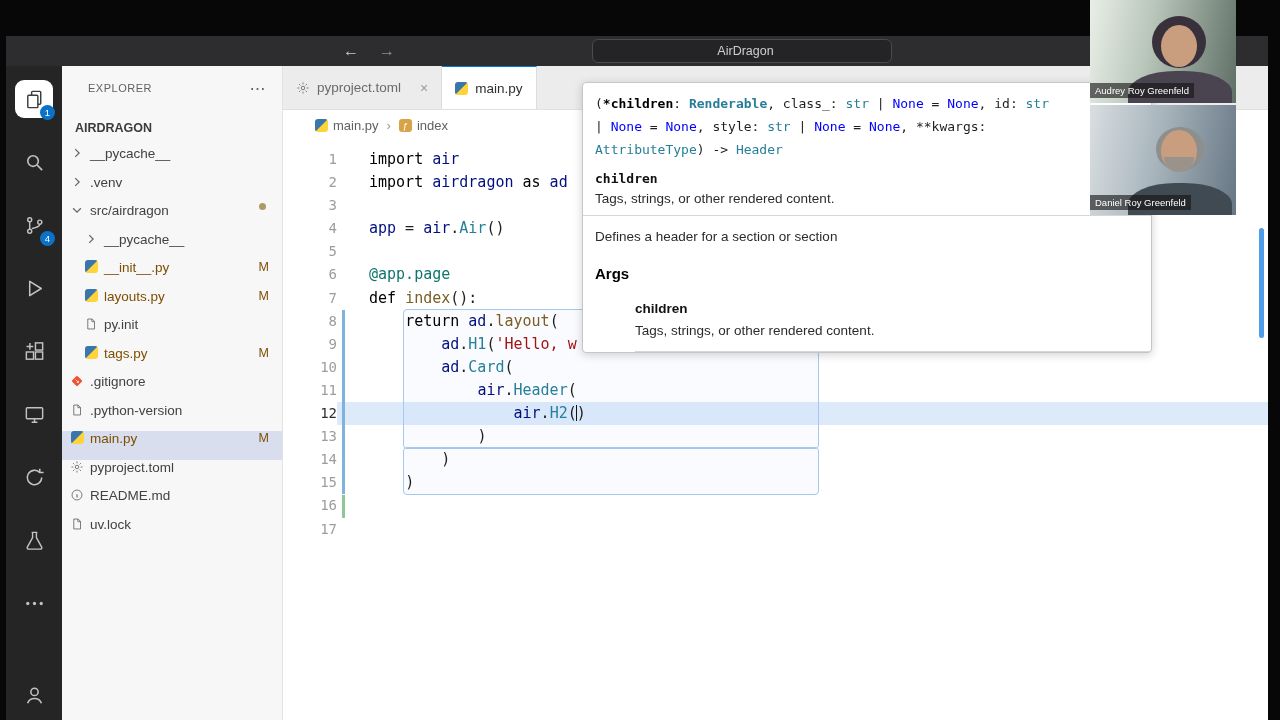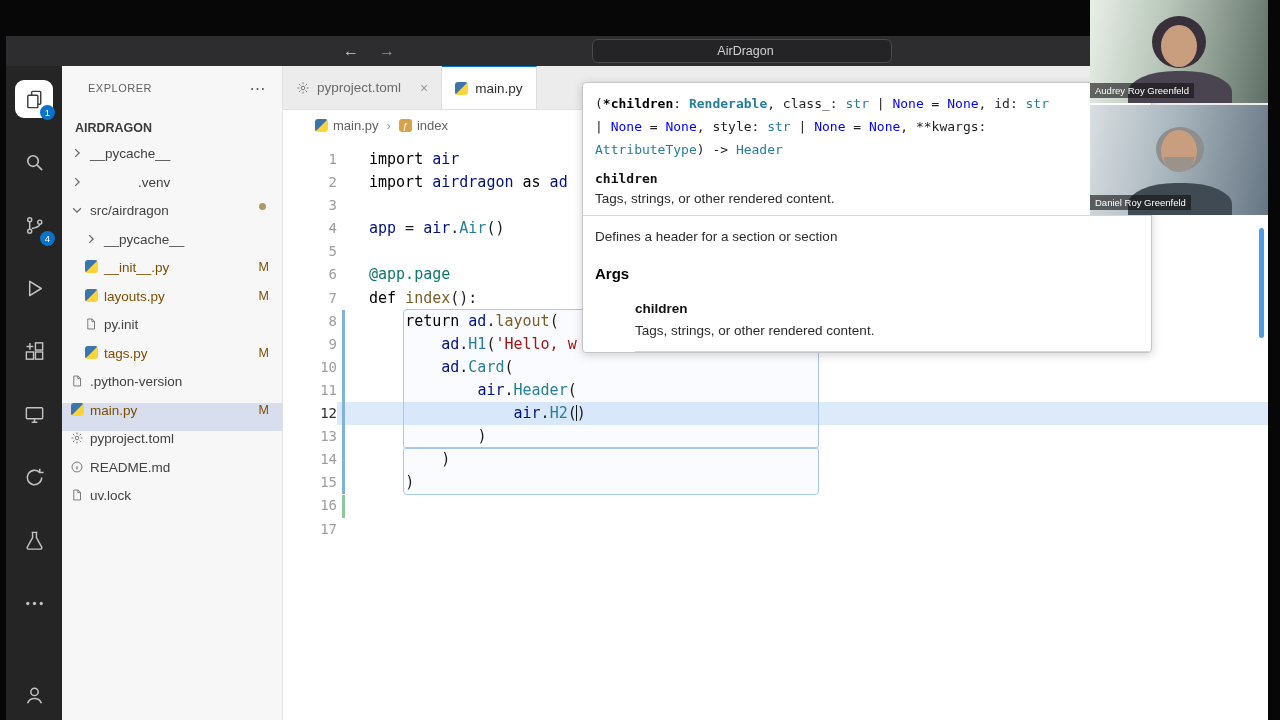--- a/index.html
+++ b/index.html
@@ -94,21 +94,21 @@
   .hv-pdesc { padding:5px 12px 9px; font-size:13.5px; color:#2b2b2b; }
   .hv-div { border-top:1px solid #d6d6d6; }
   .hv-doc { padding:13px 12px 4px; font-size:13.5px; color:#2b2b2b; }
   .hv-args { padding:17px 12px 0; font-size:15px; font-weight:bold; color:#000000; }
   .hv-arg { padding:19px 12px 2px 52px; }
   .hv-arg-name { font-weight:bold; font-size:13.5px; color:#111; }
   .hv-arg-desc { margin-top:7px; font-size:13.5px; color:#2b2b2b; }
   .hv-bottom-div { border-top:1px solid #d6d6d6; margin:11px 0 0 52px; }
 
   
-  .cams { position:absolute; left:1090px; top:0; width:178px; z-index:60; }
+  .cams { position:absolute; left:1090px; top:0; width:146px; z-index:60; }
   .cam { position:relative; height:103px; overflow:hidden; cursor:pointer; }
   .cam.a { background:linear-gradient(100deg,#e9efe7 0%,#b9c6ba 40%,#5f6f66 100%); }
   .cam.b { margin-top:2px; height:110px; background:linear-gradient(100deg,#d9dee1 0%,#a8b5bd 45%,#667683 100%); }
   .hair  { position:absolute; border-radius:50%; background:#38313b; width:54px; height:52px; left:62px; top:16px; }
   .cam.b .hair { background:#8e8e8c; width:48px; height:44px; left:66px; top:22px; }
   .face  { position:absolute; border-radius:50%; background:#c99e7f; width:36px; height:42px; left:71px; top:25px; }
   .beard { position:absolute; width:30px; height:15px; left:74px; top:52px; background:#9a938c; border-radius:0 0 14px 14px; }
   .torso { position:absolute; border-radius:46% 46% 0 0; background:#4a4450; width:104px; height:46px; left:38px; bottom:-14px; }
   .cam.b .torso { background:#3f4a53; }
   .cam-name { position:absolute; left:0; bottom:5px; background:rgba(20,20,20,.62); color:#fff;
@@ -237,21 +237,21 @@
       <div class="trow" style="padding-left: 6px;">
         <span class="slot">
           <span style="display: inline-flex; align-items: center; width: 14px; height: 14px;">
             <svg viewBox="0 0 16 16" fill="none" stroke="currentColor" stroke-width="1.5" style="width: 100%; height: 100%;">
               <path d="M6 3.6L10.4 8 6 12.4"></path>
             </svg>
           </span>
         </span>
         <span class="tlabel">__pycache__</span>
       </div>
-      <div class="trow" style="padding-left: 6px; gap: 48px;">
+      <div class="trow" style="padding-left: 6px;">
         <span class="slot">
           <span style="display: inline-flex; align-items: center; width: 14px; height: 14px;">
             <svg viewBox="0 0 16 16" fill="none" stroke="currentColor" stroke-width="1.5" style="width: 100%; height: 100%;">
               <path d="M6 3.6L10.4 8 6 12.4"></path>
             </svg>
           </span>
         </span>
         <span class="tlabel">.venv</span>
       </div>
       <div class="trow" style="padding-left: 6px;">
@@ -299,20 +299,31 @@
           </span>
         </span>
         <span class="tlabel">py.init</span>
       </div>
       <div class="trow modified" style="padding-left: 20px;">
         <span class="slot">
           <span class="py-ico" style="display: inline-flex; align-items: center;"></span>
         </span>
         <span class="tlabel">tags.py</span>
         <span class="gitm">M</span>
+      </div>
+      <div class="trow" style="padding-left: 6px;">
+        <span class="slot">
+          <span style="display: inline-flex; align-items: center; width: 14px; height: 14px;">
+            <svg viewBox="0 0 24 24" style="width: 100%; height: 100%;">
+              <rect x="5.2" y="5.2" width="13.6" height="13.6" rx="2.5" transform="rotate(45 12 12)" fill="#f05133"></rect>
+              <path d="M9.5 9.5l5 5M14.5 11.5v3h-3" stroke="#fff" stroke-width="1.3" fill="none"></path>
+            </svg>
+          </span>
+        </span>
+        <span class="tlabel">.gitignore</span>
       </div>
       <div class="trow" style="padding-left: 6px;">
         <span class="slot">
           <span style="display: inline-flex; align-items: center; width: 14px; height: 14px;">
             <svg viewBox="0 0 24 24" fill="none" stroke="currentColor" stroke-width="1.5" style="width: 100%; height: 100%;">
               <path d="M6.5 3.5h7.5l4 4v13h-11.5z"></path>
               <path d="M13.5 3.5V8h4.5"></path>
             </svg>
           </span>
         </span>

